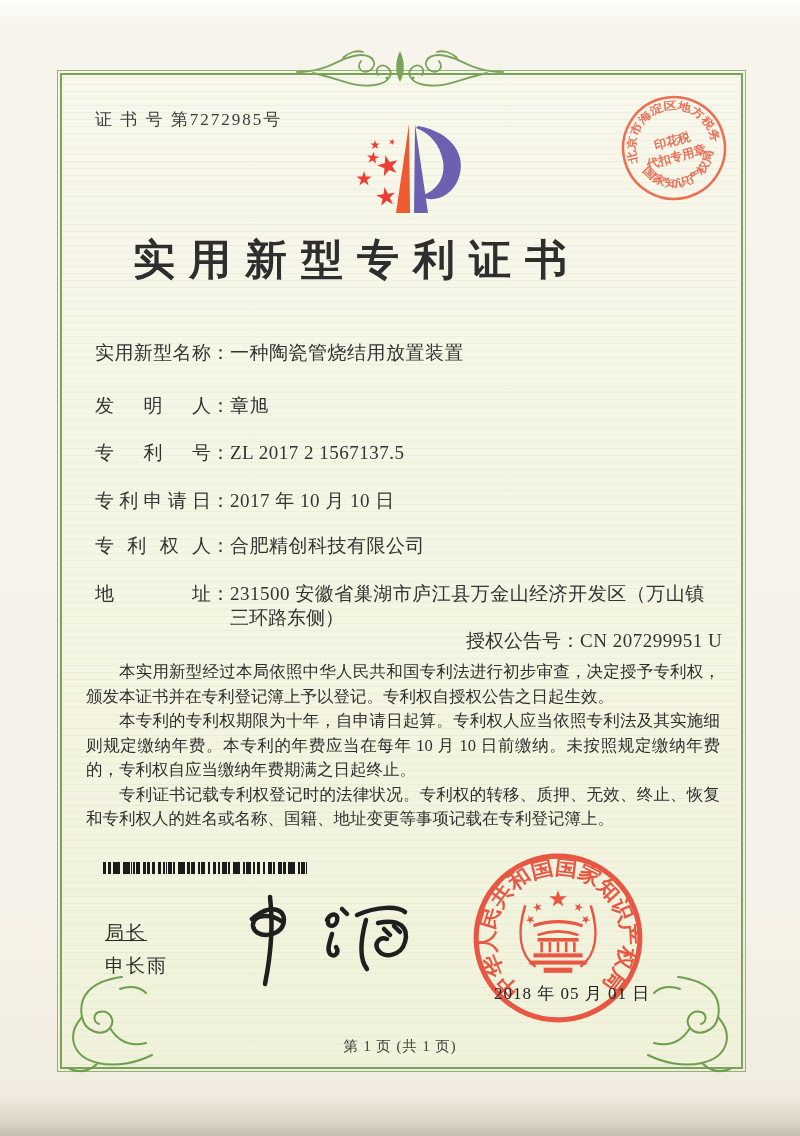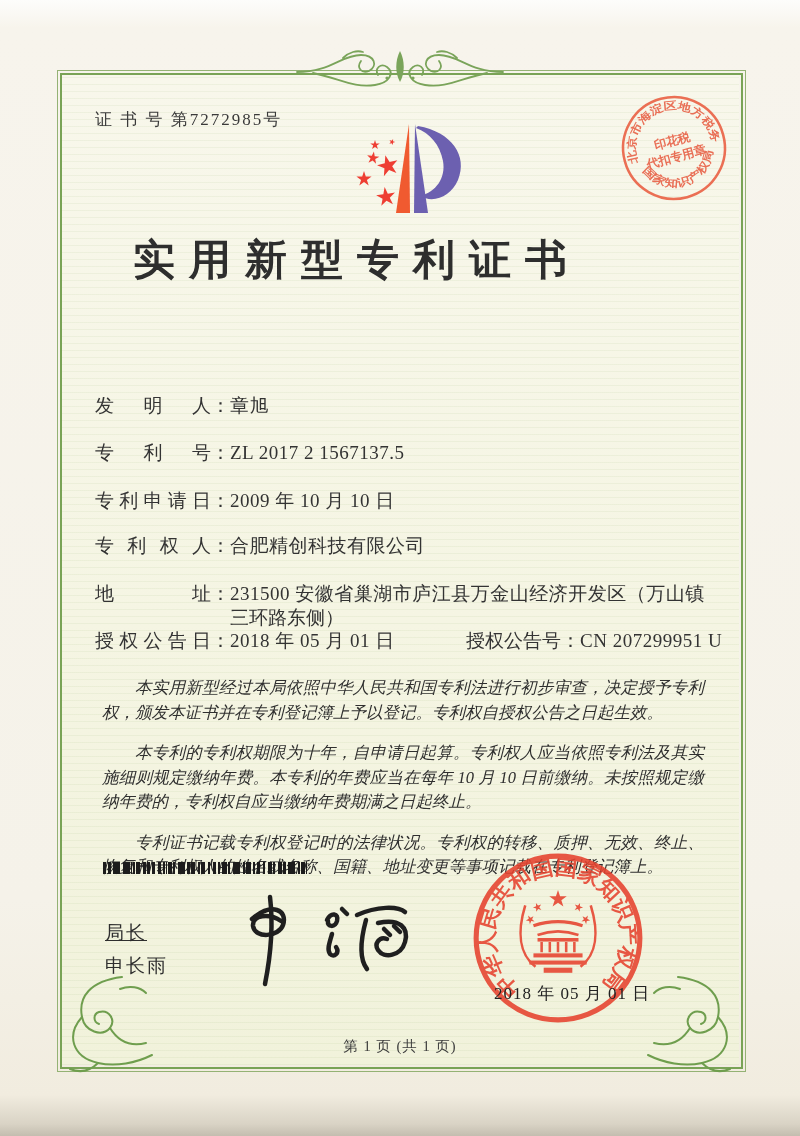--- a/index.html
+++ b/index.html
@@ -34,21 +34,21 @@
   .frow{position:absolute;left:95px;font-size:19px;color:#333;white-space:nowrap;}
   .flabel{display:inline-block;width:116px;text-align:justify;text-align-last:justify;vertical-align:top;}
   .fcolon{display:inline-block;width:19px;}
   .fvalue{letter-spacing:.5px;}
   .addr2{position:absolute;left:230px;top:605px;font-size:19px;color:#333;}
   .grant-no{position:absolute;left:455px;top:628px;font-size:19px;color:#333;white-space:nowrap;margin-left:11px;}
   .grant-no .fcolon{width:19px;}
   
   .bodytext{position:absolute;left:86px;top:660px;width:634px;font-size:16.5px;line-height:24.5px;
     text-align:justify;color:#2f2f2f;}
-  .bodytext p{margin:16px;text-indent:2em;font-style:italic;}
+  .bodytext p{margin:0;text-indent:2em;}
   
   .barcode{position:absolute;left:103px;top:862px;width:205px;height:12px;
     background:
       repeating-linear-gradient(90deg,#1c1c1c 0 2px,rgba(0,0,0,0) 2px 5px),
       repeating-linear-gradient(90deg,#1c1c1c 0 1px,rgba(0,0,0,0) 1px 7px),
       repeating-linear-gradient(90deg,#1c1c1c 0 3px,rgba(0,0,0,0) 3px 11px);
   }
   
   .sig-title{position:absolute;left:105px;top:920px;font-size:19px;color:#2e2e2e;letter-spacing:2px;text-decoration:underline;}
   .sig-name{position:absolute;left:105px;top:953px;font-size:19px;color:#2e2e2e;letter-spacing:2px;text-align:right;}
@@ -136,39 +136,39 @@
         <textPath href="#taxTop" startOffset="2" textLength="142" lengthAdjust="spacingAndGlyphs">北京市海淀区地方税务局</textPath>
       </text>
       <text font-size="10.5" font-weight="bold" font-family="Liberation Serif, DejaVu Serif, serif">
         <textPath href="#taxBot" startOffset="4" textLength="92" lengthAdjust="spacingAndGlyphs">国家知识产权局</textPath>
       </text>
       <text x="55" y="52" text-anchor="middle" font-size="12" font-weight="bold" font-family="Liberation Serif, DejaVu Serif, serif">印花税</text>
       <text x="55" y="68" text-anchor="middle" font-size="12" font-weight="bold" font-family="Liberation Serif, DejaVu Serif, serif">代扣专用章</text>
     </g>
   </svg>
 
+  <div class="frow" style="top:340px">
+    <span class="flabel">实用新型名称</span><span class="fcolon">：</span><span class="fvalue">一种陶瓷管烧结用放置装置</span>
+  </div>
   <div class="frow" style="top:393px">
     <span class="flabel">发明人</span><span class="fcolon">：</span><span class="fvalue">章旭</span>
   </div>
   <div class="frow" style="top:440px">
     <span class="flabel">专利号</span><span class="fcolon">：</span><span class="fvalue">ZL 2017 2 1567137.5</span>
   </div>
   <div class="frow" style="top:488px">
-    <span class="flabel">专利申请日</span><span class="fcolon">：</span><span class="fvalue">2009 年 10 月 10 日</span>
+    <span class="flabel">专利申请日</span><span class="fcolon">：</span><span class="fvalue">2017 年 10 月 10 日</span>
   </div>
   <div class="frow" style="top:533px">
     <span class="flabel">专利权人</span><span class="fcolon">：</span><span class="fvalue">合肥精创科技有限公司</span>
   </div>
   <div class="frow" style="top:581px">
     <span class="flabel">地址</span><span class="fcolon">：</span><span class="fvalue">231500 安徽省巢湖市庐江县万金山经济开发区（万山镇</span>
   </div>
   <div class="addr2">三环路东侧）</div>
-  <div class="frow" style="top:628px">
-    <span class="flabel">授权公告日</span><span class="fcolon">：</span><span class="fvalue">2018 年 05 月 01 日</span>
-  </div>
   <div class="grant-no">
     <span>授权公告号</span><span class="fcolon">：</span><span class="fvalue">CN 207299951 U</span>
   </div>
 
   <div class="bodytext">
     <p>本实用新型经过本局依照中华人民共和国专利法进行初步审查，决定授予专利权，颁发本证书并在专利登记簿上予以登记。专利权自授权公告之日起生效。</p>
     <p>本专利的专利权期限为十年，自申请日起算。专利权人应当依照专利法及其实施细则规定缴纳年费。本专利的年费应当在每年 10 月 10 日前缴纳。未按照规定缴纳年费的，专利权自应当缴纳年费期满之日起终止。</p>
     <p>专利证书记载专利权登记时的法律状况。专利权的转移、质押、无效、终止、恢复和专利权人的姓名或名称、国籍、地址变更等事项记载在专利登记簿上。</p>
   </div>
 

